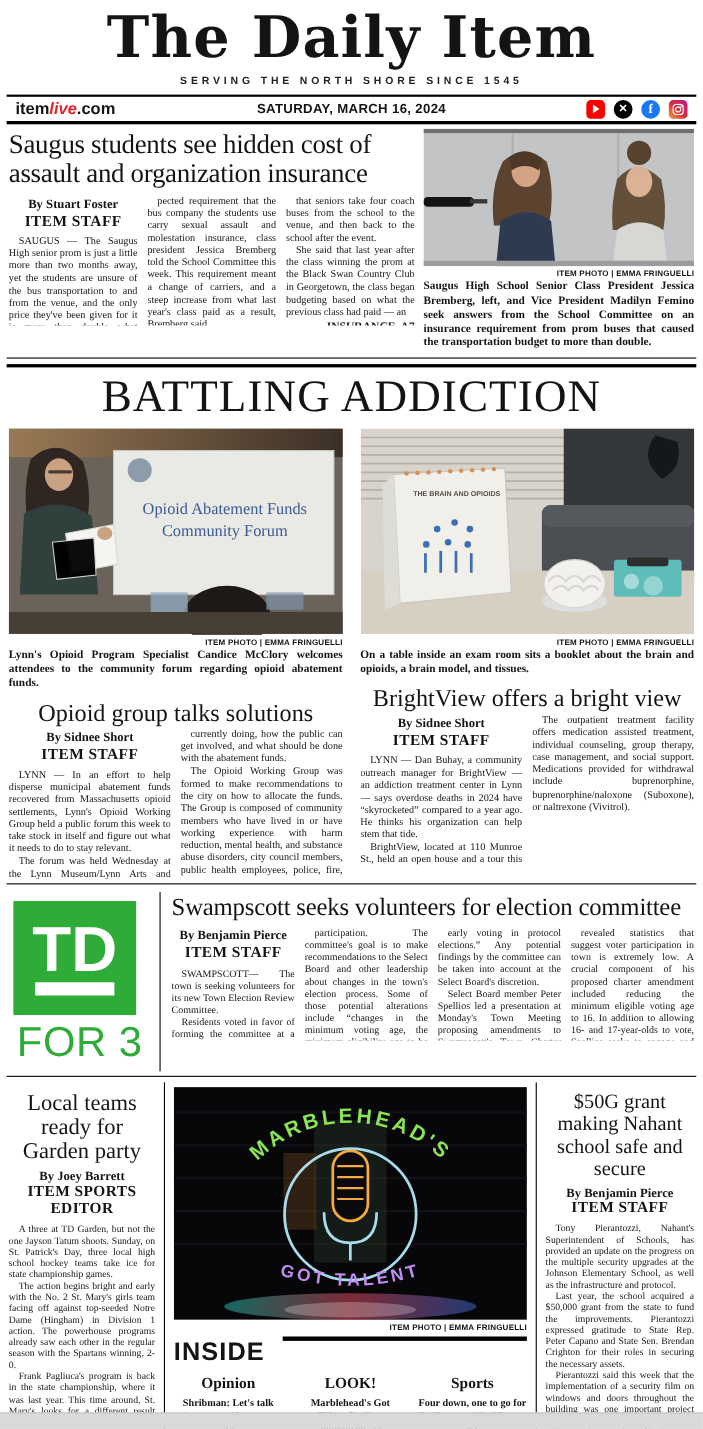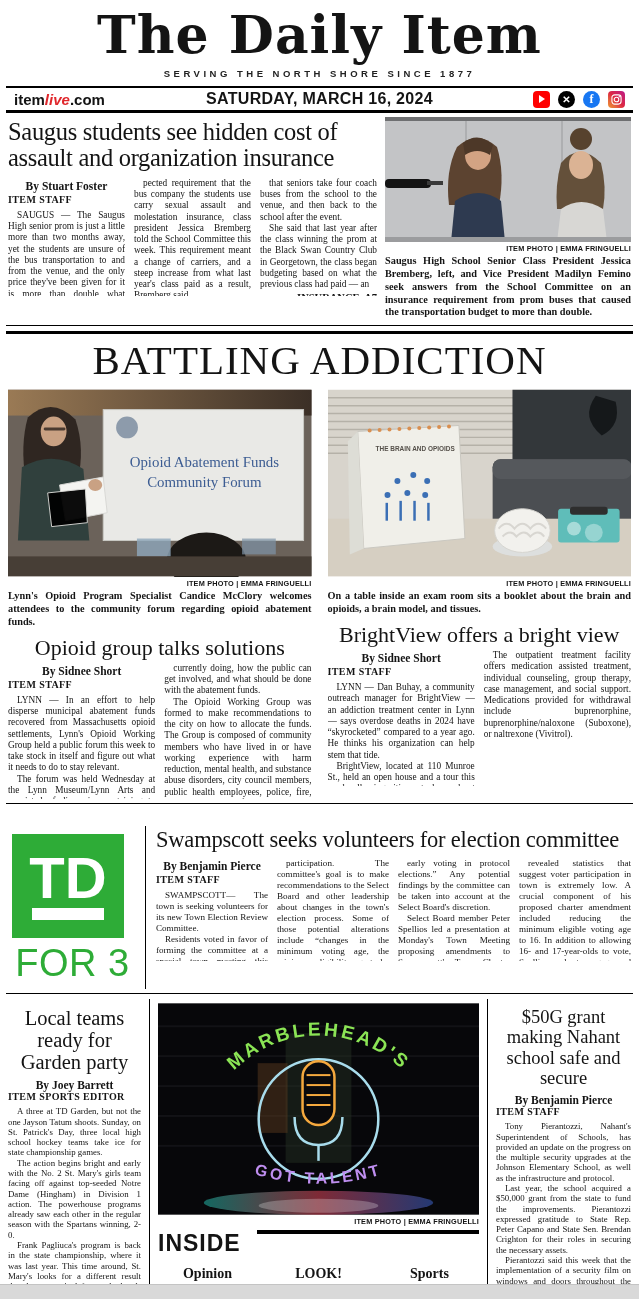--- a/index.html
+++ b/index.html
@@ -10,33 +10,33 @@
   }
   .page { padding: 0 6px; }
 
   
   .masthead { text-align: center; padding-top: 8px; }
   .nameplate { font-family:"DejaVu Serif", serif; font-weight: bold; font-size: 52px; line-height: 1.02; letter-spacing: 1px; }
   .tagline { font-family:"Liberation Sans", sans-serif; font-size: 9.5px; font-weight: bold; letter-spacing: 3.5px; color:#222; margin-top: 7px; }
   .infobar { display:flex; align-items:center; justify-content:space-between; border-top:2px solid #000; border-bottom:3px solid #000; height:27px; margin-top:7px; padding:0 8px; }
   .site { font-family:"Liberation Sans", sans-serif; font-weight:bold; font-size:15px; }
   .site .live { color:#e0262b; font-style:italic; }
-  .dateline { font-family:"Liberation Sans", sans-serif; font-weight:bold; font-size:16px; letter-spacing:.3px; position:absolute; left:50%; transform:translateX(-50%); }
+  .dateline { font-family:"Liberation Sans", sans-serif; font-weight:bold; font-size:12px; letter-spacing:.3px; position:absolute; left:50%; transform:translateX(-50%); }
   .infobar { position:relative; }
   .social { display:flex; gap:8px; align-items:center; }
   .soc { width:17px; height:17px; display:inline-flex; align-items:center; justify-content:center; cursor:pointer; }
   .yt { background:#ff0000; border-radius:4px; }
   .yt .tri { width:0; height:0; border-left:6px solid #fff; border-top:4px solid transparent; border-bottom:4px solid transparent; margin-left:1px; }
   .xx { background:#000; border-radius:50%; color:#fff; font-family:"Liberation Sans",sans-serif; font-weight:bold; font-size:10px; }
   .fb { background:#1877f2; border-radius:50%; color:#fff; font-family:"Liberation Serif",serif; font-weight:bold; font-size:12px; }
   .ig { background:linear-gradient(45deg,#f09433,#e6683c,#dc2743,#cc2366,#bc1888); border-radius:4px; }
 
   
   .byline { text-align:center; font-weight:bold; font-size:11.5px; margin-top:2px; }
-  .byrole { text-align:left; font-weight:bold; font-size:10px; letter-spacing:.4px; margin-bottom:4px; }
+  .byrole { text-align:center; font-weight:bold; font-size:14px; letter-spacing:.4px; margin-bottom:4px; }
   .btxt { font-size:9.3px; line-height:1.21; text-align:justify; }
   .btxt p { text-indent: 9px; }
   .jump { font-weight:bold; font-size:10.5px; text-align:right; margin-top:2px; }
   .credit { font-family:"Liberation Sans",sans-serif; font-weight:bold; font-size:7.3px; text-align:right; margin:2px 0 2px; letter-spacing:.2px; }
   .caption { font-size:10.3px; font-weight:bold; line-height:1.25; text-align:justify; }
   .rule-thin { border-top:1px solid #000; margin:4px 0 5px; }
   .rule-thick { height:3px; background:#000; }
   .photo-frame { display:block; width:100%; }
 
   
@@ -49,21 +49,21 @@
   .top-photo { width:246px; flex:0 0 246px; }
 
   
   .banner { text-align:center; font-size:41px; letter-spacing:1px; line-height:1.05; padding:5px 0 7px; }
   .addiction-row { display:flex; gap:16px; padding:0 2px; }
   .story-half { flex:1; min-width:0; }
   .story-headline { text-align:center; font-weight:normal; font-size:22px; margin:6px 0 2px; }
   .story-half .cols .col { height:136px; }
 
   
-  .mid-band { display:flex; margin-top:22px; }
+  .mid-band { display:flex; margin-top:7px; }
   .td-ad { width:140px; flex:0 0 140px; border-right:1.5px solid #000; padding:8px 12px 4px 6px; }
   .td-logo-box { display:block; width:112px; height:104px; }
   .td-slogan { font-family:"Liberation Sans",sans-serif; font-weight:normal; font-size:38px; letter-spacing:.5px; color:#2eac37; text-align:center; margin-top:4px; }
   .swamp { flex:1; min-width:0; padding:1px 2px 2px 10px; }
   .swamp-headline { font-weight:normal; font-size:22.5px; margin:0 0 5px; letter-spacing:-0.2px; }
   .swamp .cols .col { height:103px; font-size:9.1px; }
 
   
   .bottom-band { display:flex; margin-top:5px; }
   .bb-left { width:144px; flex:0 0 144px; border-right:1.5px solid #000; padding:4px 8px 0 2px; }
@@ -86,21 +86,21 @@
   .inside-item p { font-size:9.3px; font-weight:bold; line-height:1.3; }
   .graybar { position:absolute; left:0; right:0; bottom:0; height:15px; background:#d9d9d9; border-top:1px solid #c4c4c4; }
 </style>
 </head>
 <body>
 
 <div class="page">
 
   <div class="masthead">
     <div class="nameplate">The Daily Item</div>
-    <div class="tagline">SERVING THE NORTH SHORE SINCE 1877</div>
+    <div class="tagline">SERVING THE NORTH SHORE SINCE 1545</div>
     <div class="infobar">
       <div class="site"><span>item</span><span class="live">live</span><span>.com</span></div>
       <div class="dateline">SATURDAY, MARCH 16, 2024</div>
       <div class="social">
         <span class="soc yt">
             <span class="tri"></span>
           </span>
         <span class="soc xx">✕</span>
         <span class="soc fb">f</span>
         <span class="soc ig">

